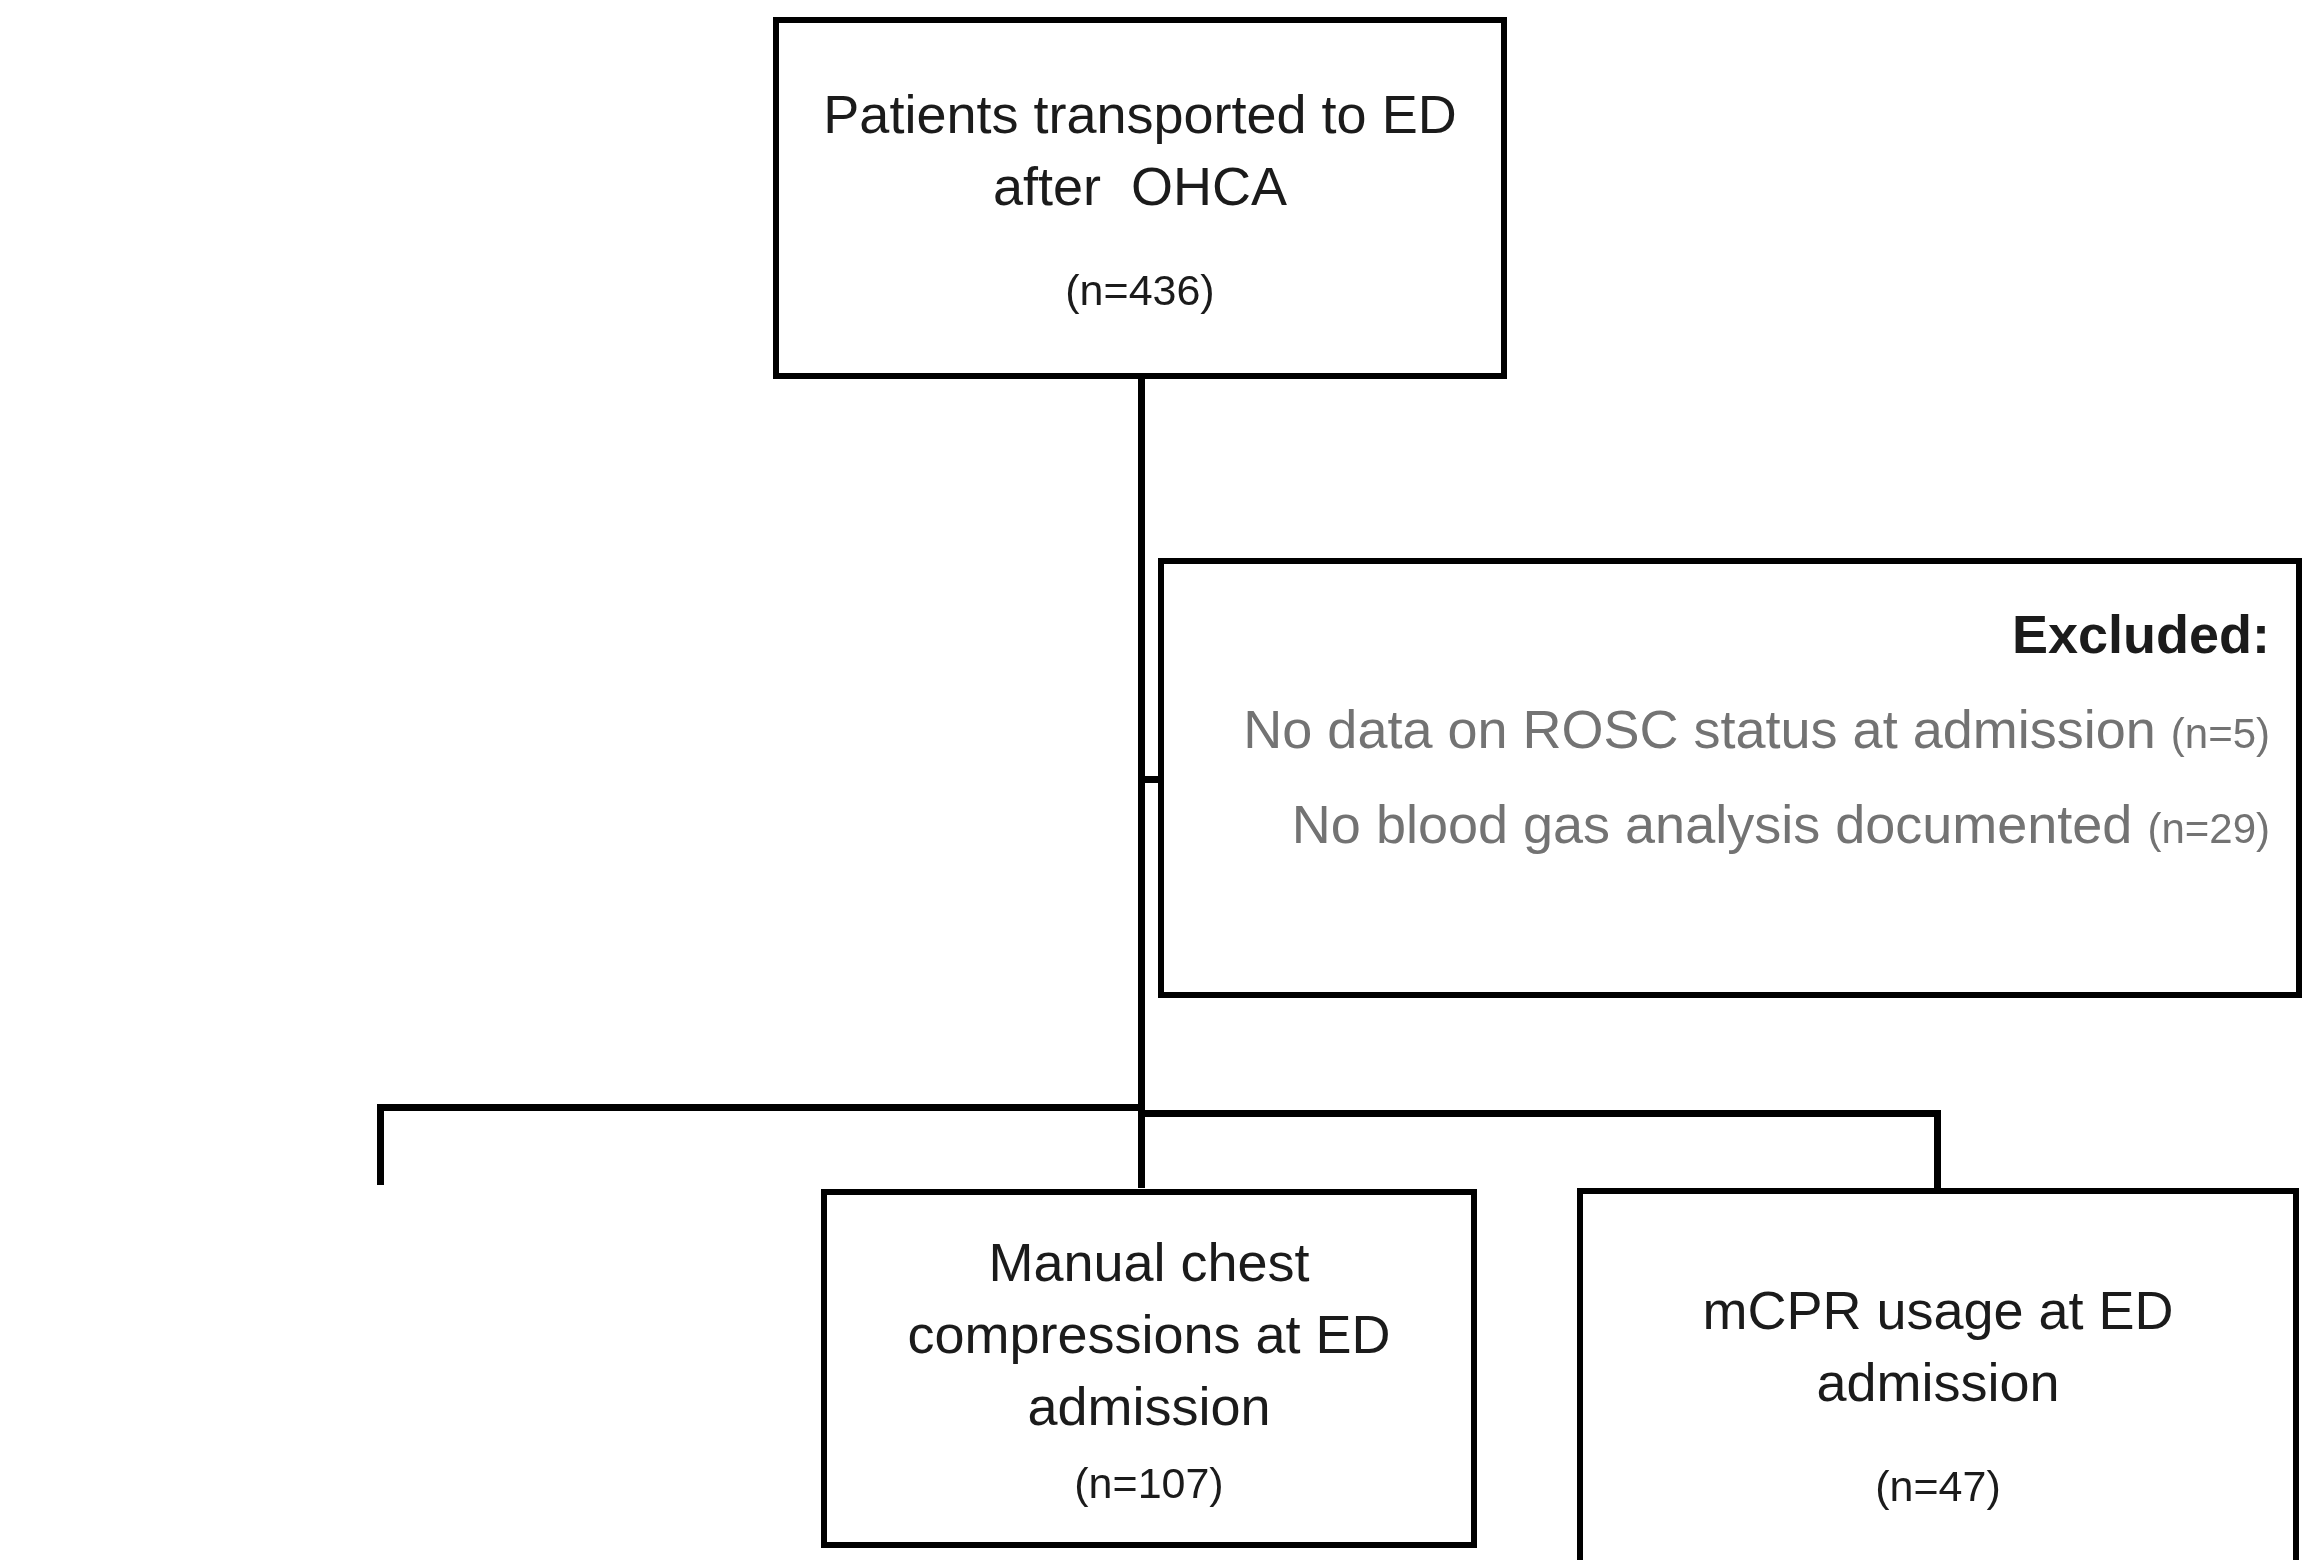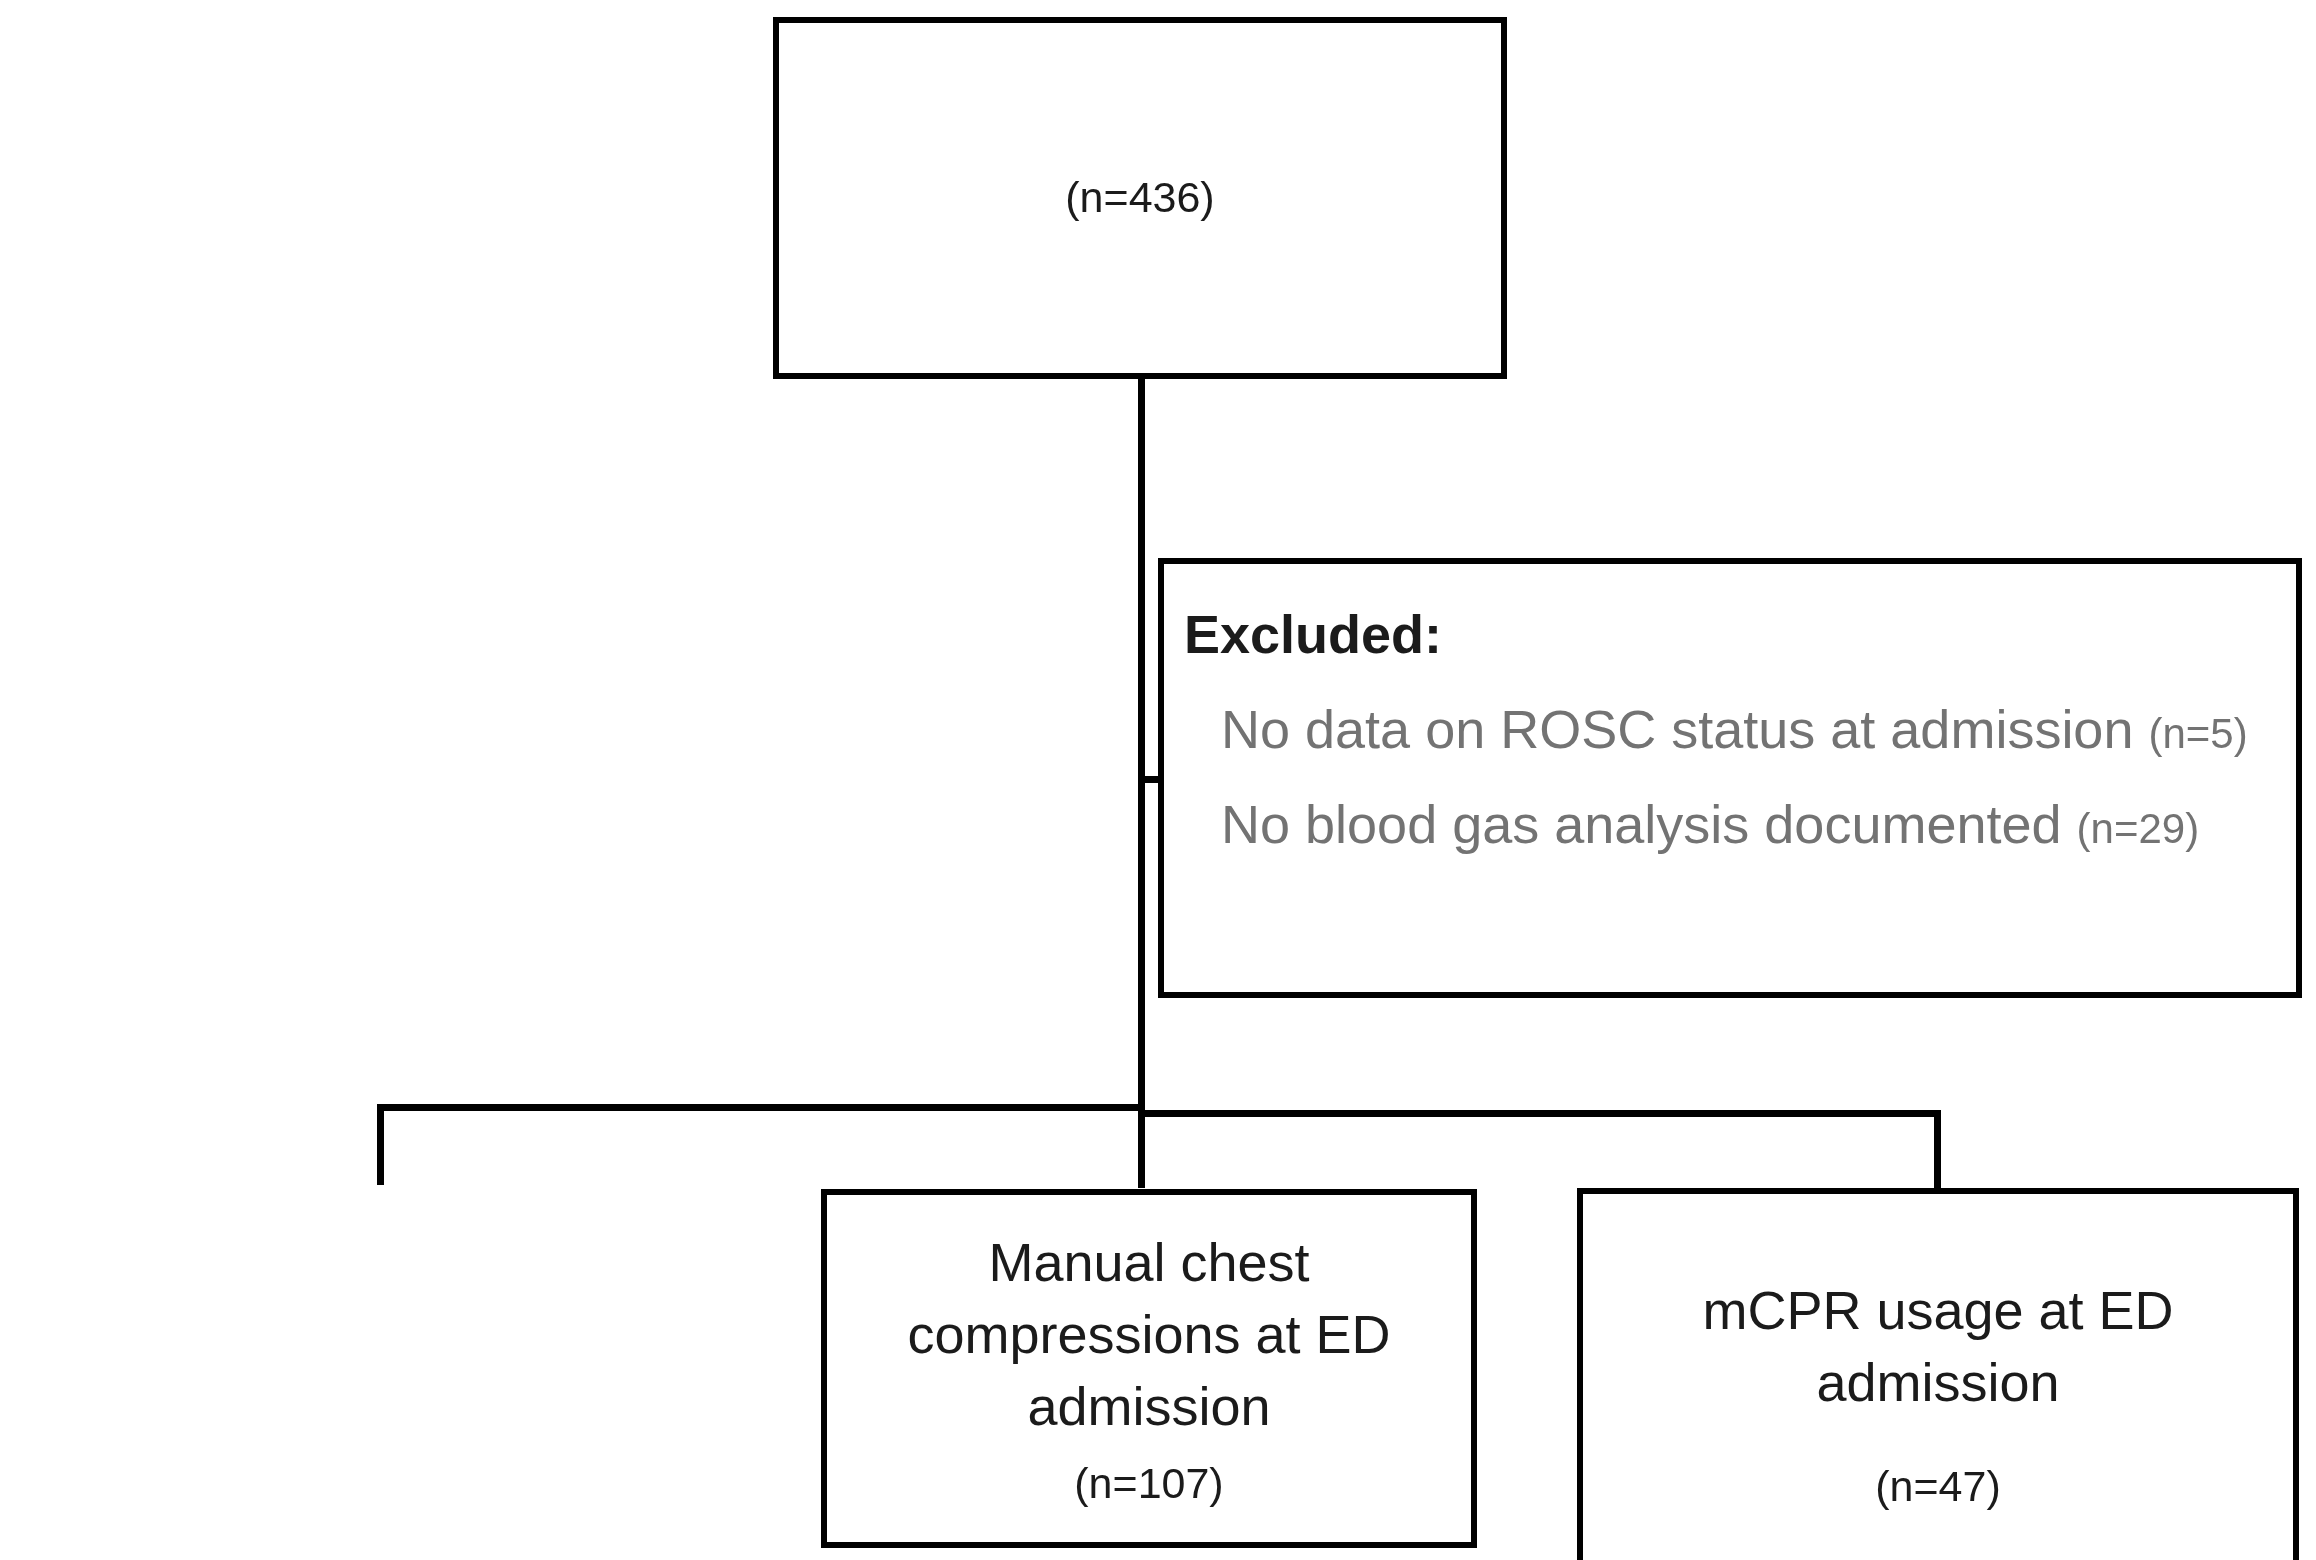--- a/index.html
+++ b/index.html
@@ -42,21 +42,21 @@
   .line {
     position: absolute;
     background: #000000;
   }
   
   .excluded {
     position: absolute;
     box-sizing: border-box;
     border: 6.5px solid #000000;
     background: #ffffff;
-    text-align: left;
+    text-align: right;
     padding: 35px 26px 0 20px;
   }
   .excluded .heading {
     font-size: 54px;
     font-weight: bold;
     line-height: 1.33;
     color: #1b1b1b;
   }
   .excluded .item {
     font-size: 54px;
@@ -76,20 +76,22 @@
 <div class="canvas">
 
   <div class="line" style="left:1138px; top:378px; width:6.5px; height:810px;"></div>
   <div class="line" style="left:1142px; top:776px; width:20px; height:6.5px;"></div>
   <div class="line" style="left:377px; top:1104px; width:768px; height:6.5px;"></div>
   <div class="line" style="left:1138px; top:1110px; width:802px; height:6.5px;"></div>
   <div class="line" style="left:377px; top:1104px; width:6.5px; height:81px;"></div>
   <div class="line" style="left:1934px; top:1110px; width:6.5px; height:82px;"></div>
 
   <div class="box" style="left:773px; top:16.6px; width:734px; height:362px;">
+    <div class="label">Patients transported to ED
+after  OHCA</div>
     <div class="nval">(n=436)</div>
   </div>
 
   <div class="excluded" style="left:1158px; top:558px; width:1144px; height:440px;">
     <div class="heading">Excluded:</div>
     <div class="item">
       <span>No data on ROSC status at admission</span>
       <span class="n-inline">(n=5)</span>
     </div>
     <div class="item">

